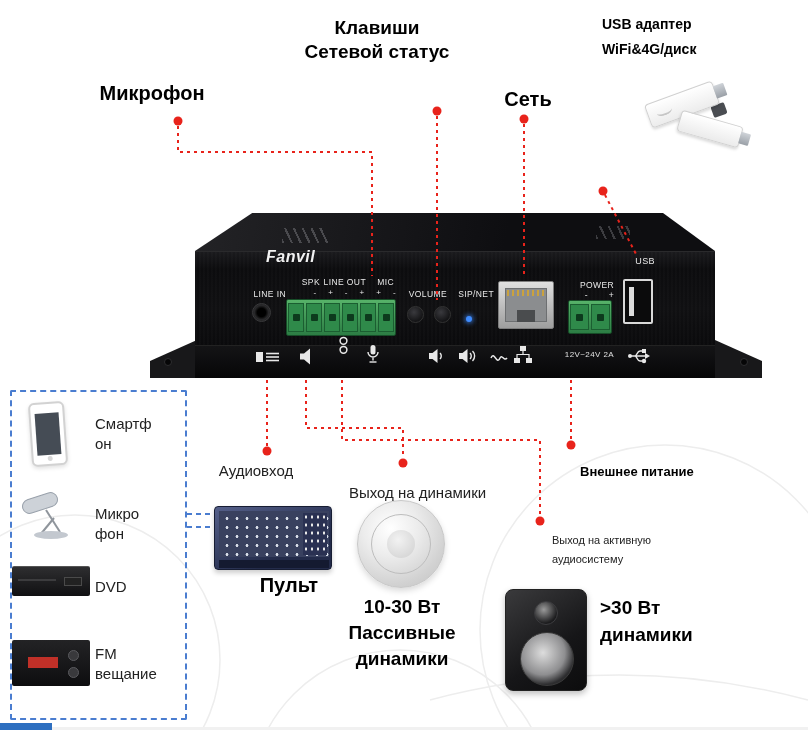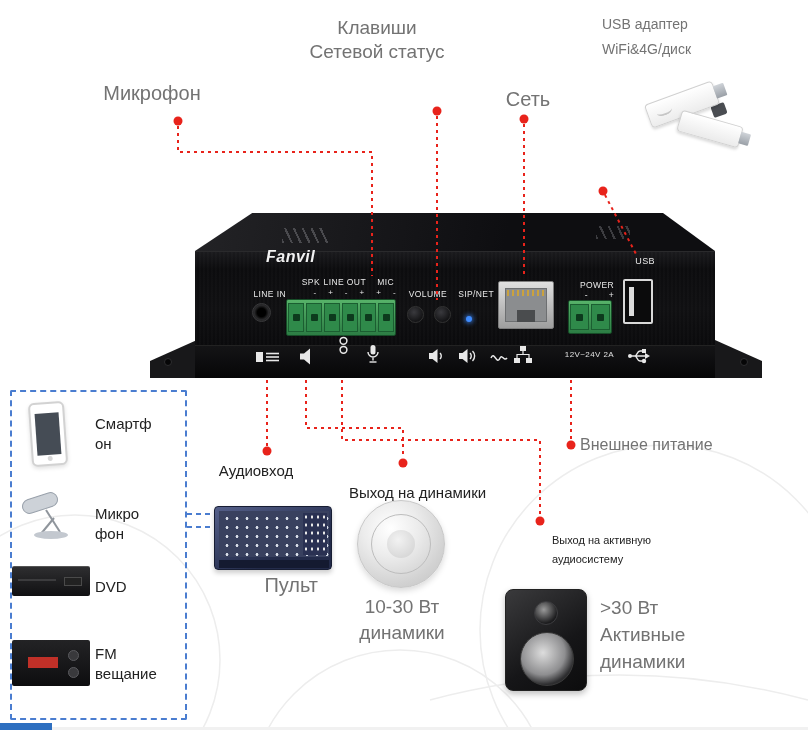--- a/index.html
+++ b/index.html
@@ -1,20 +1,20 @@
 <!DOCTYPE html>
 <html><head>
 <meta charset="utf-8">
 <style>
   * { margin:0; padding:0; box-sizing:border-box; }
   html,body { background:#fff; }
   body { font-family:"Liberation Sans", sans-serif; }
   .stage { position:relative; width:808px; height:730px; background:#fff; overflow:hidden; }
   .abs { position:absolute; }
-  .h { position:absolute; font-weight:400; color:#737373; z-index:40; }
+  .h { position:absolute; font-weight:700; color:#000000; z-index:40; }
   .t { position:absolute; color:#222; z-index:40; }
   .w { position:absolute; color:#e9e9e9; text-align:right; font-size:8.5px; letter-spacing:0.4px; z-index:12; }
   .dev { position:absolute; left:150px; top:210px; width:612px; height:172px; z-index:10; }
   .dev > div { position:absolute; }
   .term { display:flex; background:linear-gradient(180deg,#57b269,#2c7d44); border:1px solid #174d28; border-radius:2px; z-index:12; }
   .pin { flex:1; margin:3px 1px; background:#2f8a4a; border:1px solid #1b5e31; position:relative; }
   .pin::after { content:""; position:absolute; left:50%; top:50%; width:7px; height:7px; margin:-3.5px 0 0 -3.5px; background:#0d3a1d; border-radius:1px; }
   .knob { border-radius:50%; background:radial-gradient(circle at 40% 35%, #3a3a3e, #141416 70%); border:1px solid #333; z-index:12; }
   .dicon { position:absolute; z-index:12; }
   .srclbl { position:absolute; color:#222; font-size:15px; line-height:20px; z-index:40; }
@@ -266,32 +266,32 @@
   </div>
 
   <div class="t" style="left:206px;top:462px;width:100px;font-size:15px;text-align:center">Аудиовход</div>
 
   <div class="t" style="left:330px;top:484px;width:175px;font-size:15px;text-align:center">Выход на динамики</div>
 
   <div class="h" style="left:226px;top:574px;width:92px;font-size:20px;text-align:right">Пульт</div>
 
   <div class="h" style="left:338px;top:594px;width:128px;font-size:19px;line-height:26px;text-align:center">
     <div>10-30 Вт</div>
+    <div>Пассивные</div>
     <div>динамики</div>
   </div>
 
   <div class="t" style="left:552px;top:531px;width:180px;font-size:11px;line-height:19px">
     <div>Выход на активную</div>
     <div>аудиосистему</div>
   </div>
 
   <div class="h" style="left:600px;top:594px;width:140px;font-size:19px;line-height:27px">
     <div>&gt;30 Вт</div>
-    <div>Активные</div>
     <div>динамики</div>
   </div>
 
-  <div class="h" style="left:580px;top:436px;width:220px;font-size:16px">Внешнее питание</div>
+  <div class="h" style="left:580px;top:464px;width:220px;font-size:13px">Внешнее питание</div>
 
   <div class="abs" style="left:0;top:723px;width:52px;height:7px;background:#2e6fc0;z-index:8"></div>
   <div class="abs" style="left:0;top:727px;width:808px;height:3px;background:#f1f1f1;z-index:7"></div>
 
 </div>
 
 </body></html>

